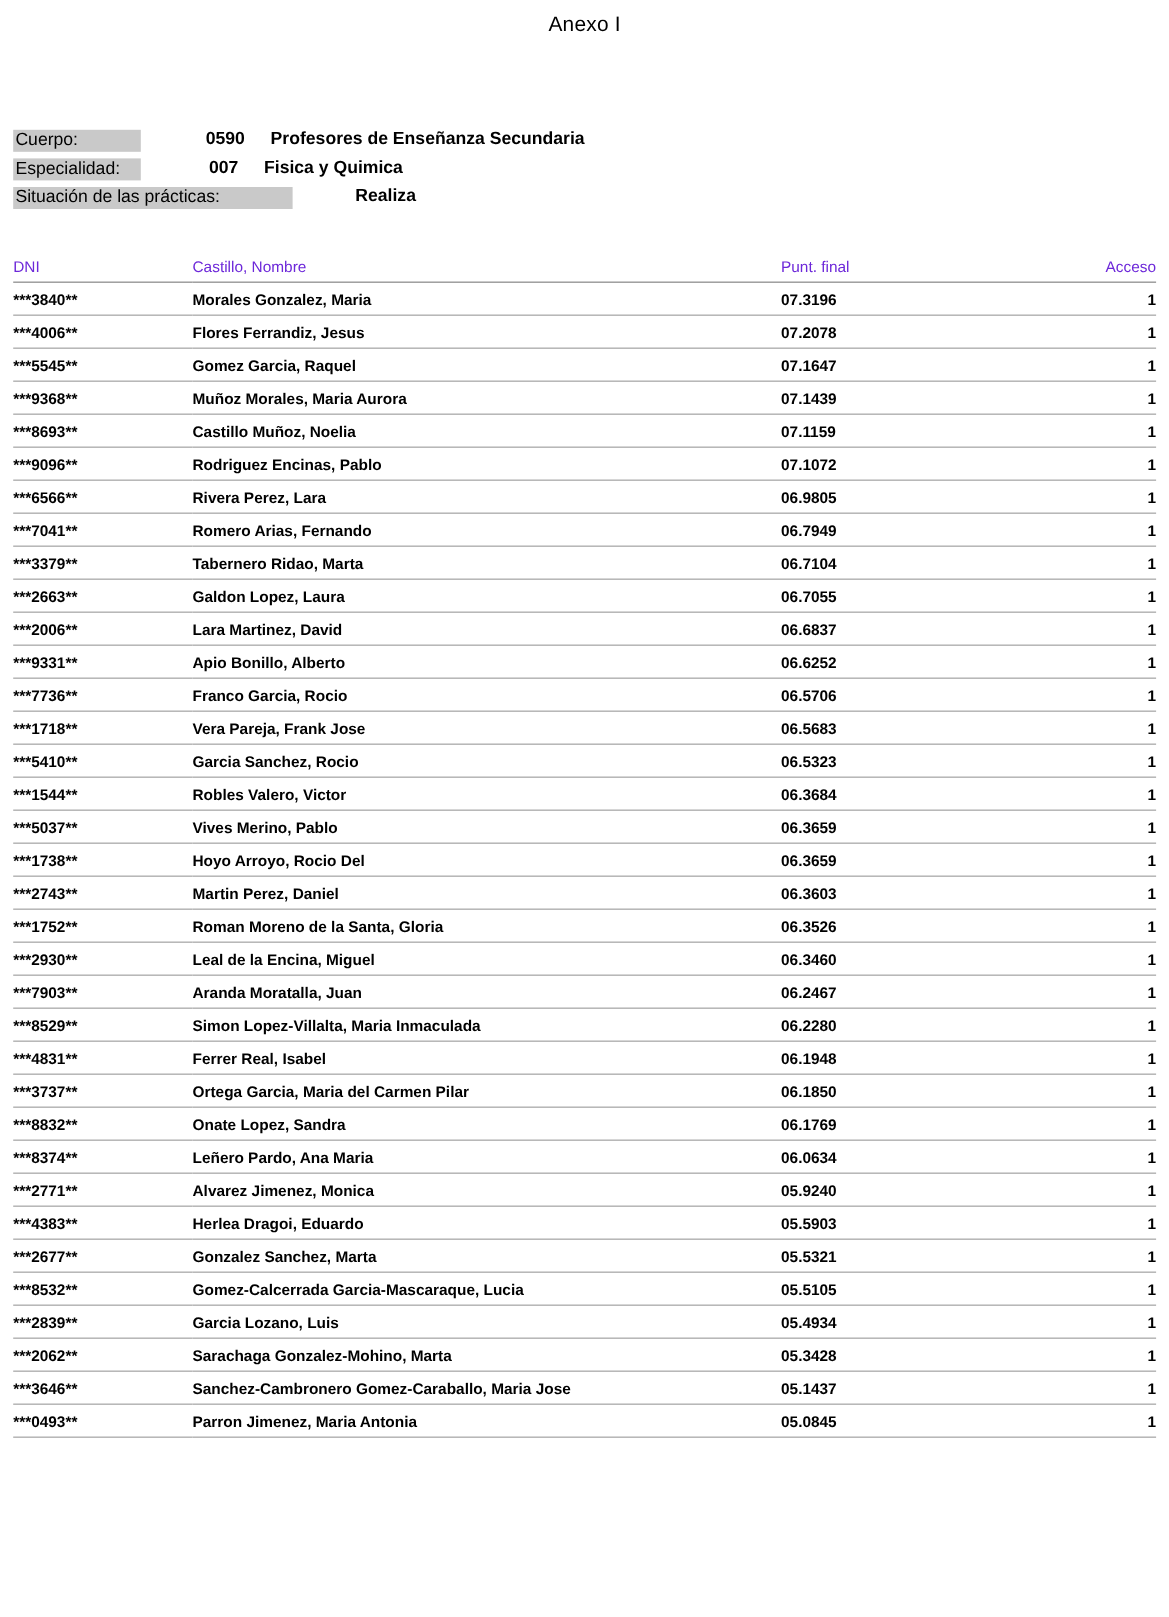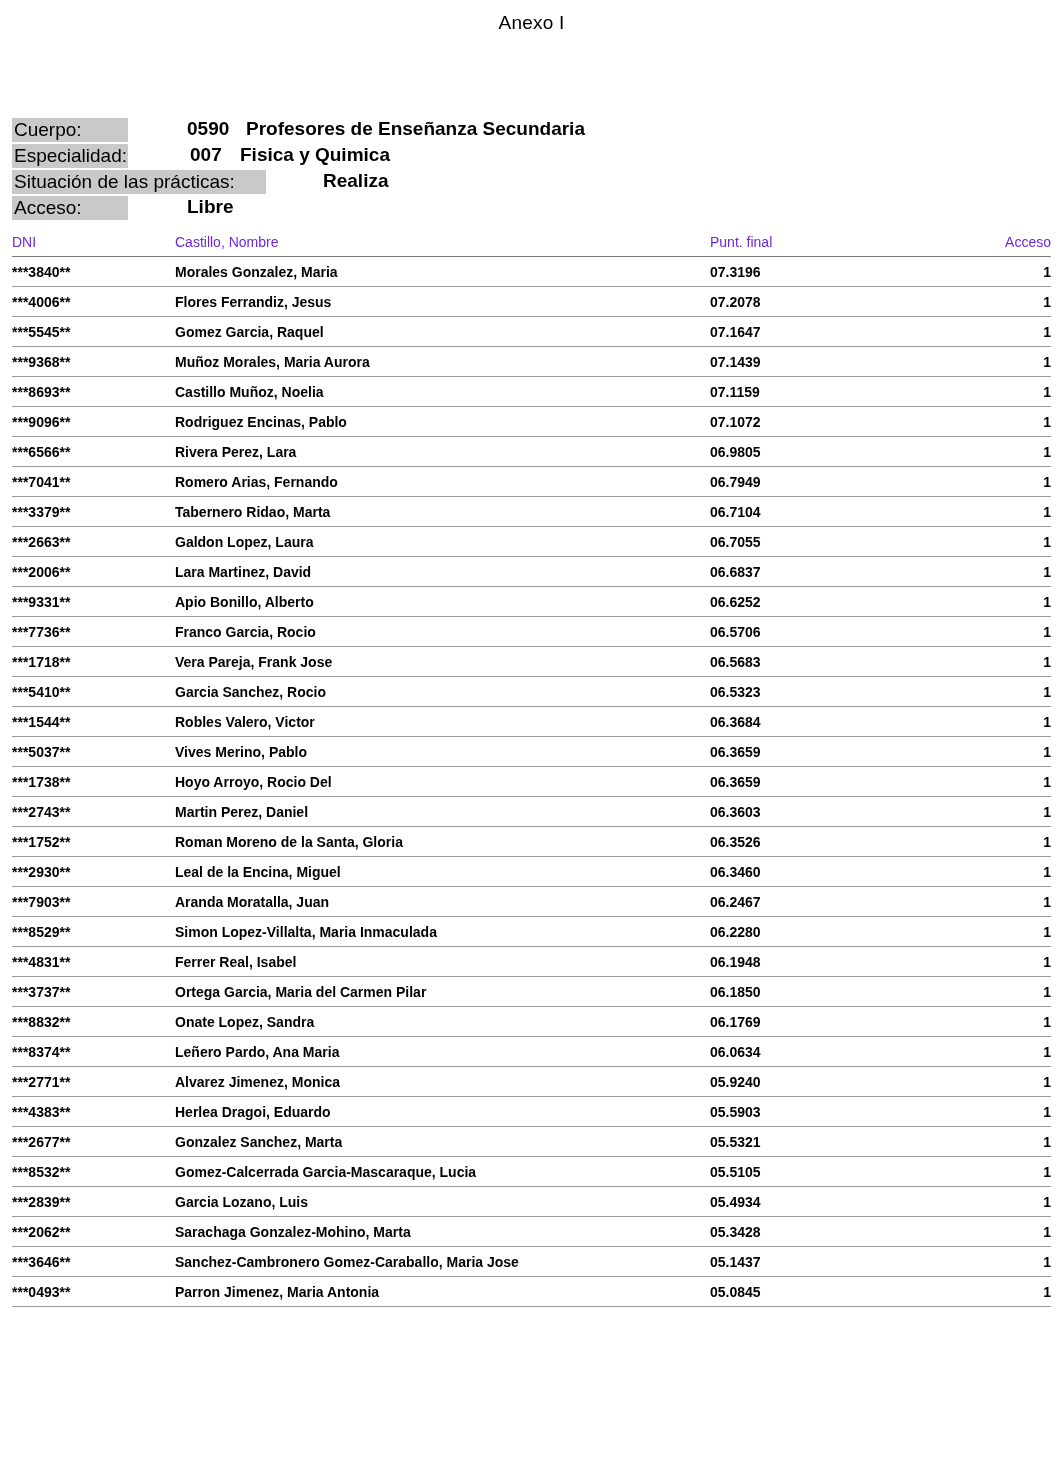--- a/index.html
+++ b/index.html
@@ -28,21 +28,21 @@
     margin: 0;
     padding-top: 12px;
     letter-spacing: 0.2px;
   }
 
   .meta {
     position: absolute;
     left: 12px;
     top: 118px;
     width: 1039px;
-    font-size: 19px;
+    font-size: 16px;
   }
   .meta-row {
     display: flex;
     align-items: baseline;
     height: 26px;
   }
   .meta-label {
     background: #c9c9c9;
     color: #000;
     padding: 1px 2px 1px 2px;
@@ -118,24 +118,20 @@
       <span class="meta-label w2">Especialidad:</span>
       <span class="meta-value mv-pos3">007</span>
       <span class="meta-value mv-pos4">Fisica y Quimica</span>
     </div>
 
     <div class="meta-row meta-row-rel">
       <span class="meta-label w3">Situación de las prácticas:</span>
       <span class="meta-value mv-pos5">Realiza</span>
     </div>
 
-    <div class="meta-row meta-row-rel">
-      <span class="meta-label w4">Acceso:</span>
-      <span class="meta-value mv-pos6">Libre</span>
-    </div>
 
   </div>
 
   <table class="listing">
     <thead>
       <tr>
         <th class="col-dni">DNI</th>
         <th class="col-name">Castillo, Nombre</th>
         <th class="col-punt">Punt. final</th>
         <th class="right">Acceso</th>

